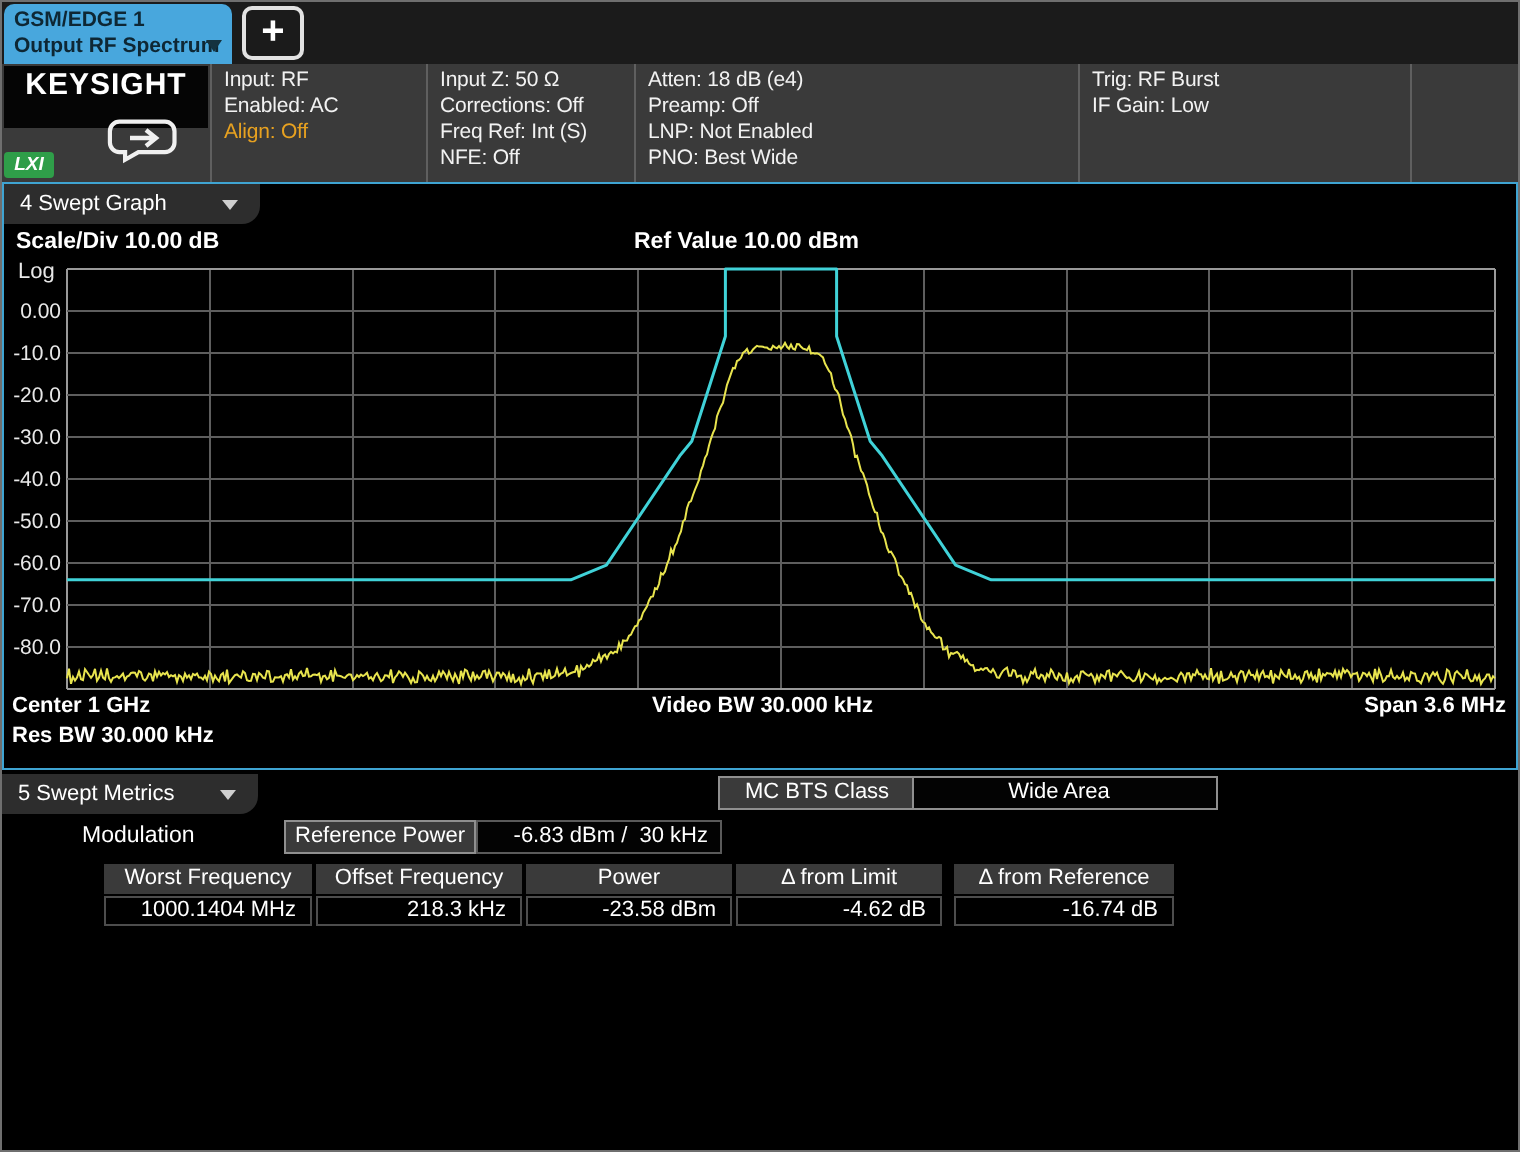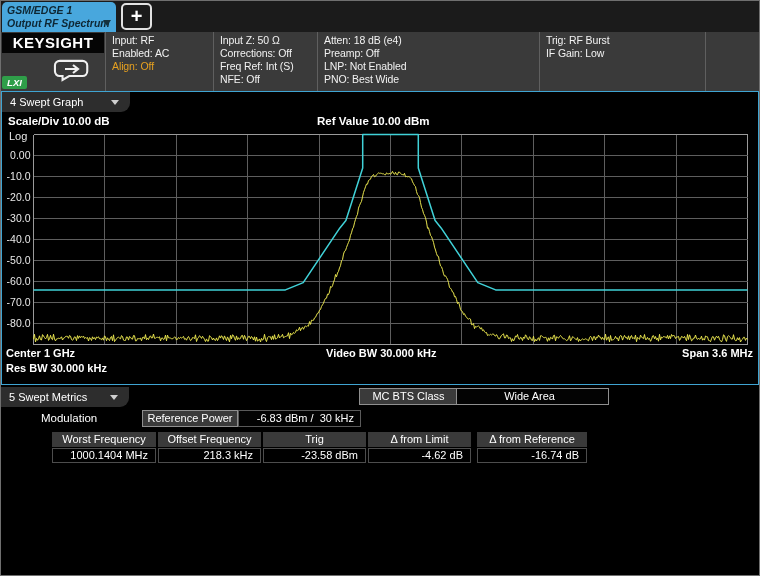--- a/index.html
+++ b/index.html
@@ -9,37 +9,37 @@
     border:1px solid #6f6f6f;overflow:hidden;
     font-family:"Liberation Sans",sans-serif;color:#f2f2f2;
     -webkit-font-smoothing:antialiased;
   }
   
   .tabbar{position:absolute;left:0;top:0;right:0;height:31px;background:#1b1b1b;}
   .tab{
     position:absolute;left:1px;top:1px;width:114px;height:30px;
     background:var(--tab-blue,#48a7dd);border-radius:5px 5px 0 0;
     color:#0e2734;font-size:10.5px;font-weight:bold;line-height:13px;
-    padding:2px 0 0 5px;cursor:default;font-style:italic;
+    padding:2px 0 0 5px;cursor:default;
   }
   .tab-caret{
     position:absolute;right:5px;bottom:6px;width:0;height:0;
     border-left:4px solid transparent;border-right:4px solid transparent;
     border-top:6px solid #14323f;
   }
   .addtab{
     position:absolute;left:120px;top:2px;width:31px;height:27px;
     border:2px solid #e2e2e2;border-radius:5px;background:#1b1b1b;
     color:#fff;font-size:20px;font-weight:bold;line-height:22px;text-align:center;
   }
   
   .header{position:absolute;left:0;top:31px;right:0;height:59px;background:#3a3a3a;}
   .logoblock{position:absolute;left:0;top:0;width:104px;height:59px;}
   .brand{
-    position:absolute;left:1px;top:1px;width:102px;height:20px;background:#050505;
+    position:absolute;left:1px;top:1px;width:102px;height:31px;background:#050505;
     color:#fff;font-weight:bold;font-size:15px;letter-spacing:.5px;
     text-align:center;line-height:20px;
   }
   .bubble{position:absolute;left:52px;top:26px;}
   .lxi{
     position:absolute;left:1px;bottom:2px;width:25px;height:13px;
     background:var(--lxi-green,#2f9e49);border-radius:2px;color:#fff;
     font-style:italic;font-weight:bold;font-size:9.5px;text-align:center;line-height:13px;
   }
   .scol{
@@ -211,21 +211,21 @@
     <div class="fieldbox b-mclabel">MC BTS Class</div>
     <div class="valuebox b-mcvalue">Wide Area</div>
     <div class="modulation">Modulation</div>
     <div class="fieldbox b-rplabel">Reference Power</div>
     <div class="valuebox b-rpvalue">-6.83 dBm /  30 kHz</div>
 
     <div class="mtable">
       <div class="mrow">
         <div class="hcell w0">Worst Frequency</div>
         <div class="hcell w1">Offset Frequency</div>
-        <div class="hcell w2">Trig</div>
+        <div class="hcell w2">Power</div>
         <div class="hcell w3">Δ from Limit</div>
         <div class="hcell w4">Δ from Reference</div>
       </div>
       <div class="mrow vals">
         <div class="vcell w0">1000.1404 MHz</div>
         <div class="vcell w1">218.3 kHz</div>
         <div class="vcell w2">-23.58 dBm</div>
         <div class="vcell w3">-4.62 dB</div>
         <div class="vcell w4">-16.74 dB</div>
       </div>

